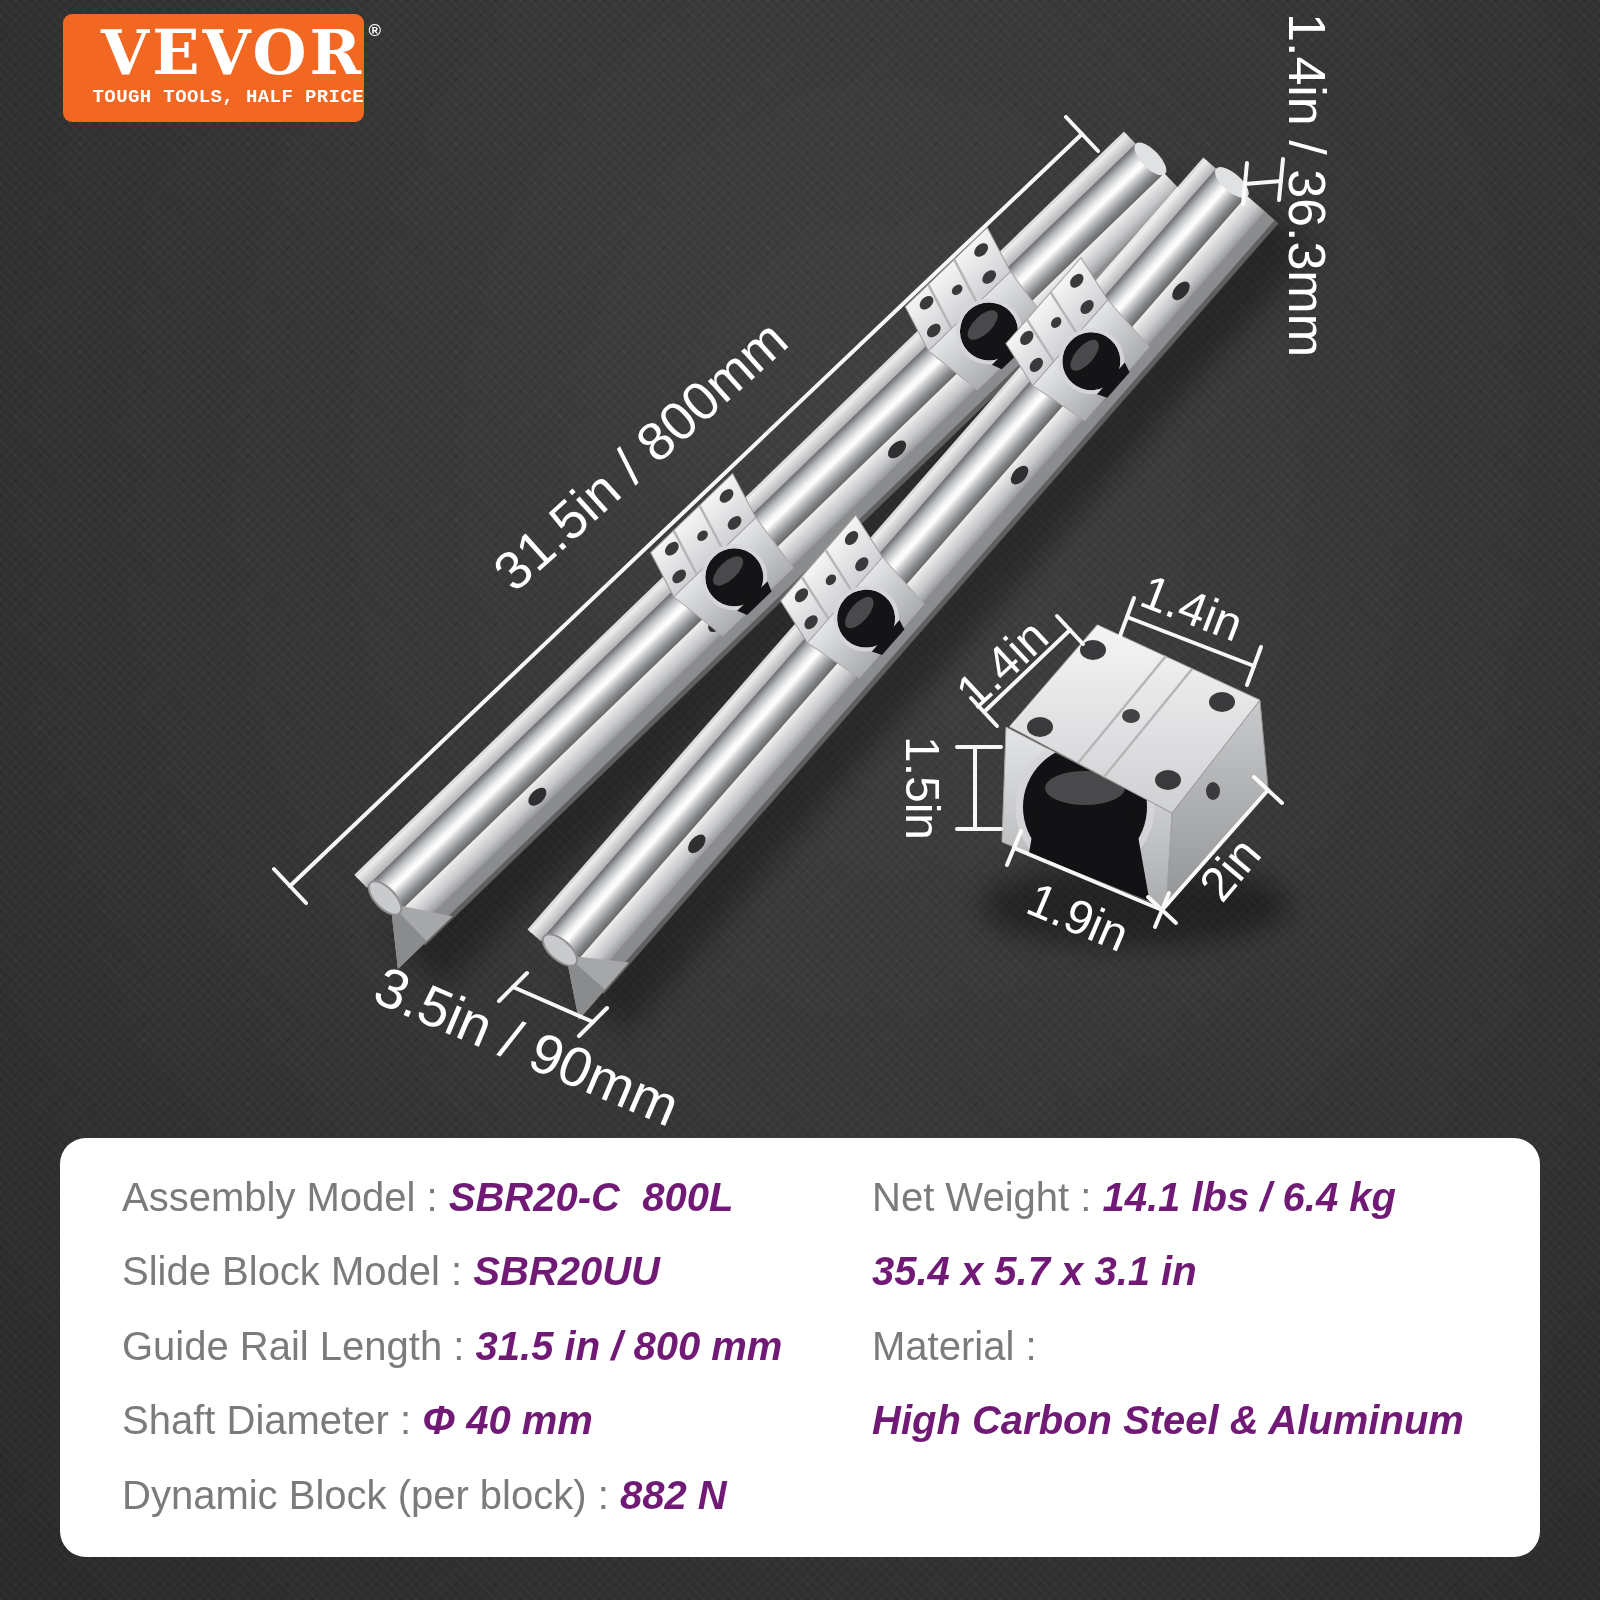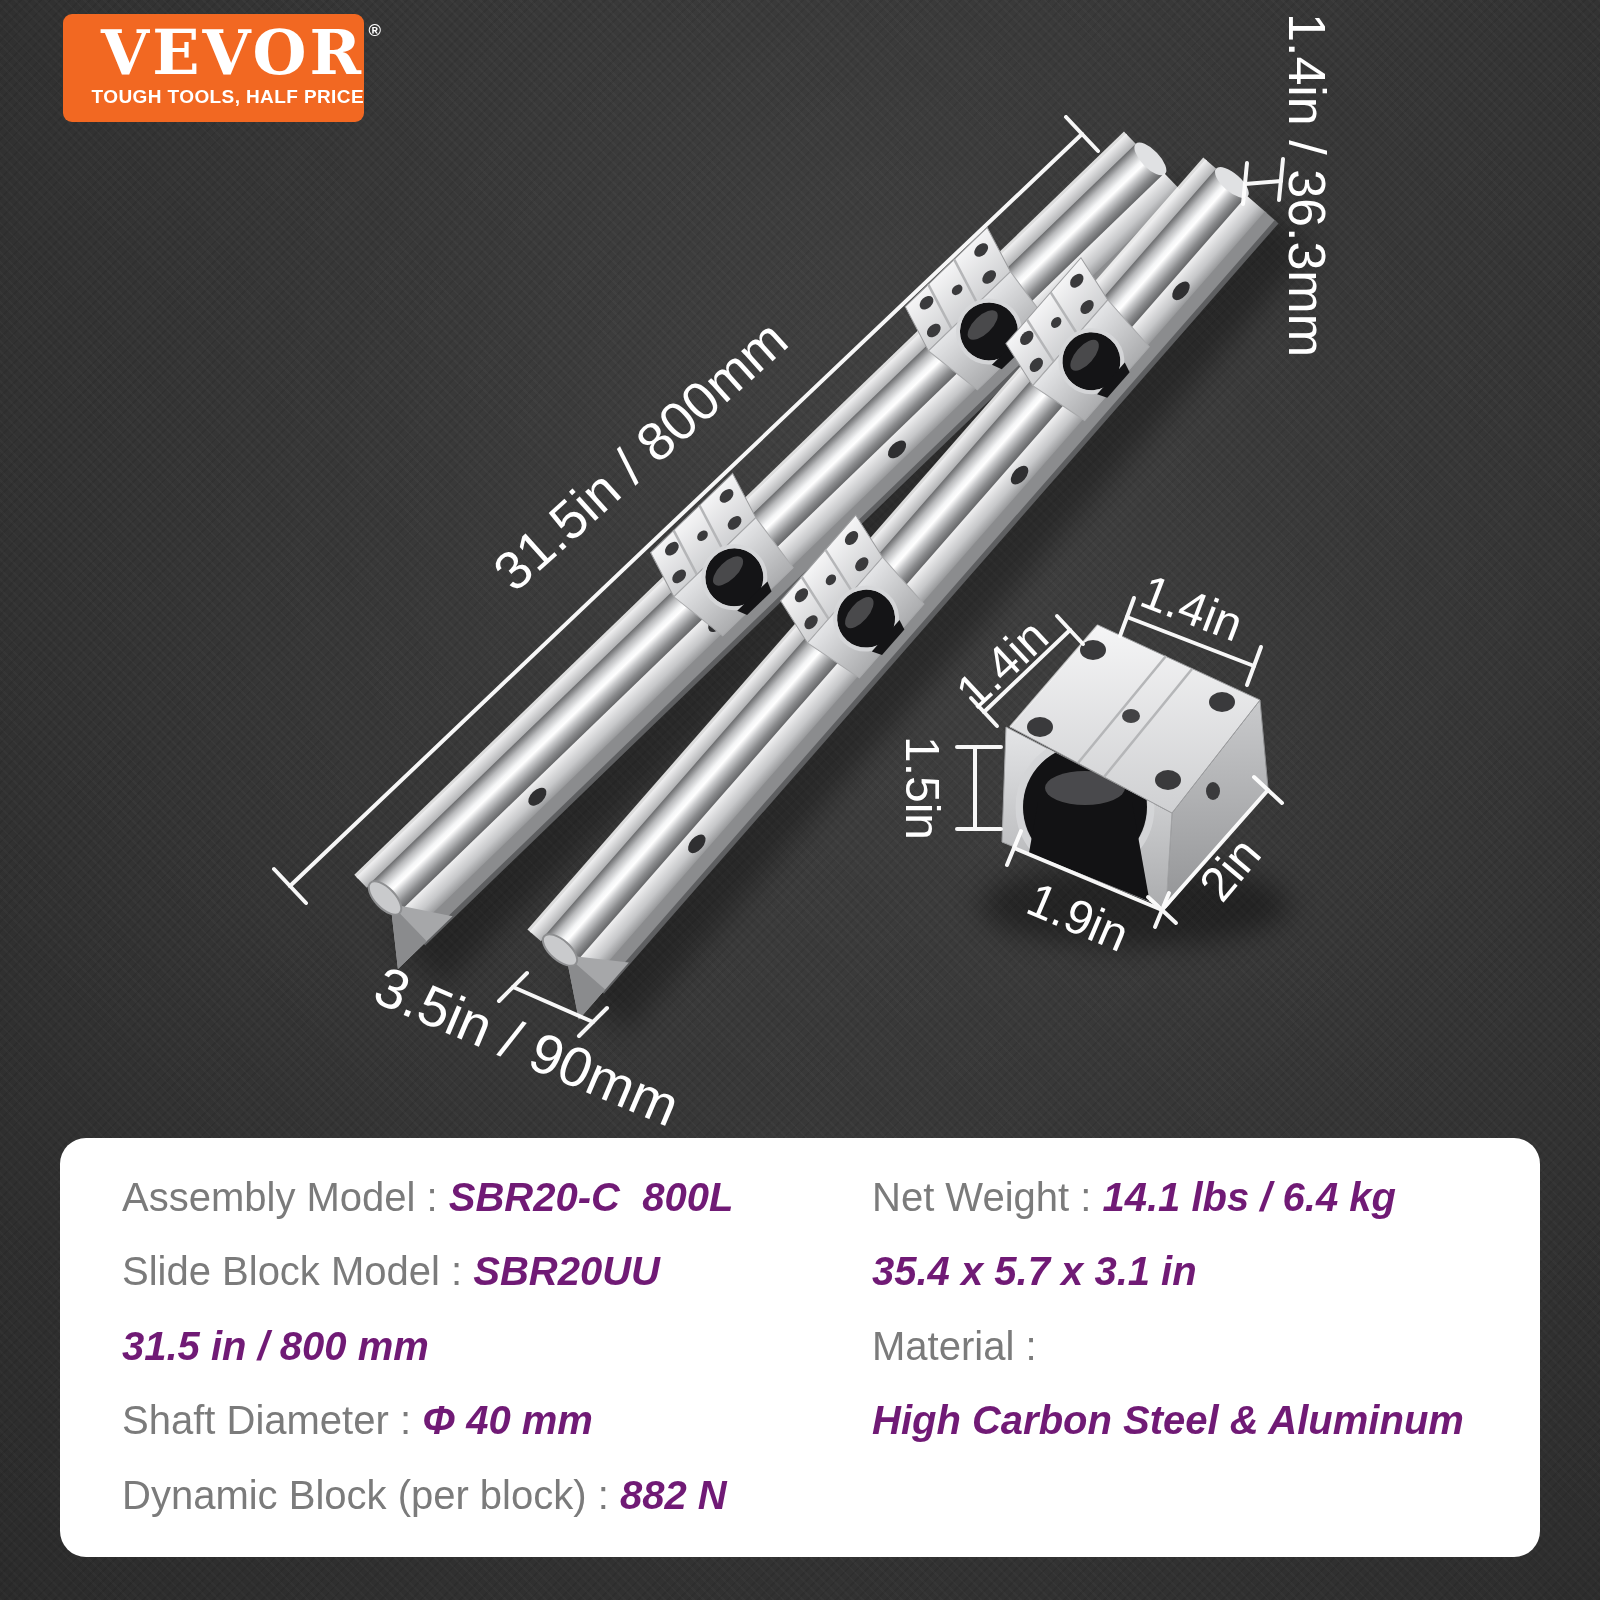--- a/index.html
+++ b/index.html
@@ -8,21 +8,21 @@
     background:
       radial-gradient(ellipse at 55% 30%, rgba(255,255,255,0.05) 0%, rgba(0,0,0,0.0) 45%, rgba(0,0,0,0.22) 100%),
       repeating-linear-gradient(45deg, rgba(255,255,255,0.022) 0 2px, rgba(0,0,0,0) 2px 7px),
       repeating-linear-gradient(-45deg, rgba(0,0,0,0.07) 0 2px, rgba(0,0,0,0) 2px 7px),
       #373737;}
   .scene{position:absolute;left:0;top:0;}
   
   .logo{position:absolute;left:63px;top:14px;width:301px;height:108px;background:#F26822;border-radius:9px;text-align:right;color:#fff;}
   .logo-brand{position:relative;display:inline-block;margin-top:8px;font-family:"DejaVu Serif",serif;font-weight:bold;font-size:62px;line-height:1.0;letter-spacing:3px;}
   .logo-reg{position:absolute;right:-20px;top:0px;font-size:17px;font-family:"Liberation Sans",sans-serif;font-weight:bold;}
-  .logo-tagline{font-size:19px;font-weight:bold;letter-spacing:0.4px;margin-top:2px;}
+  .logo-tagline{font-size:19px;font-weight:bold;letter-spacing:0.4px;margin-top:2px;font-family:Liberation Mono, monospace;}
   
   .dim-label{position:absolute;color:#ffffff;white-space:pre;transform-origin:50% 50%;font-weight:400;}
   
   .spec-panel{position:absolute;left:60px;top:1138px;width:1480px;height:419px;background:#ffffff;border-radius:26px;}
   .spec-col{position:absolute;top:22px;}
   .spec-col.left{left:62px;width:700px;}
   .spec-col.right{left:812px;width:650px;}
   .spec-row{height:74.5px;display:flex;align-items:center;font-size:40px;white-space:pre;}
   .spec-label{color:#7b7b7b;}
   .spec-value{color:#701a75;font-weight:bold;font-style:italic;}
@@ -276,21 +276,21 @@
 
   <div class="spec-panel">
     <div class="spec-col left">
       <div class="spec-row">
         <span class="spec-label">Assembly Model : </span><span class="spec-value">SBR20-C  800L</span>
       </div>
       <div class="spec-row">
         <span class="spec-label">Slide Block Model : </span><span class="spec-value">SBR20UU</span>
       </div>
       <div class="spec-row">
-        <span class="spec-value">31.5 in / 800 mm</span>
+        <span class="spec-label">Guide Rail Length : </span><span class="spec-value">31.5 in / 800 mm</span>
       </div>
       <div class="spec-row">
         <span class="spec-label">Shaft Diameter : </span><span class="spec-value">Φ 40 mm</span>
       </div>
       <div class="spec-row">
         <span class="spec-label">Dynamic Block (per block) : </span><span class="spec-value">882 N</span>
       </div>
     </div>
     <div class="spec-col right">
       <div class="spec-row">

